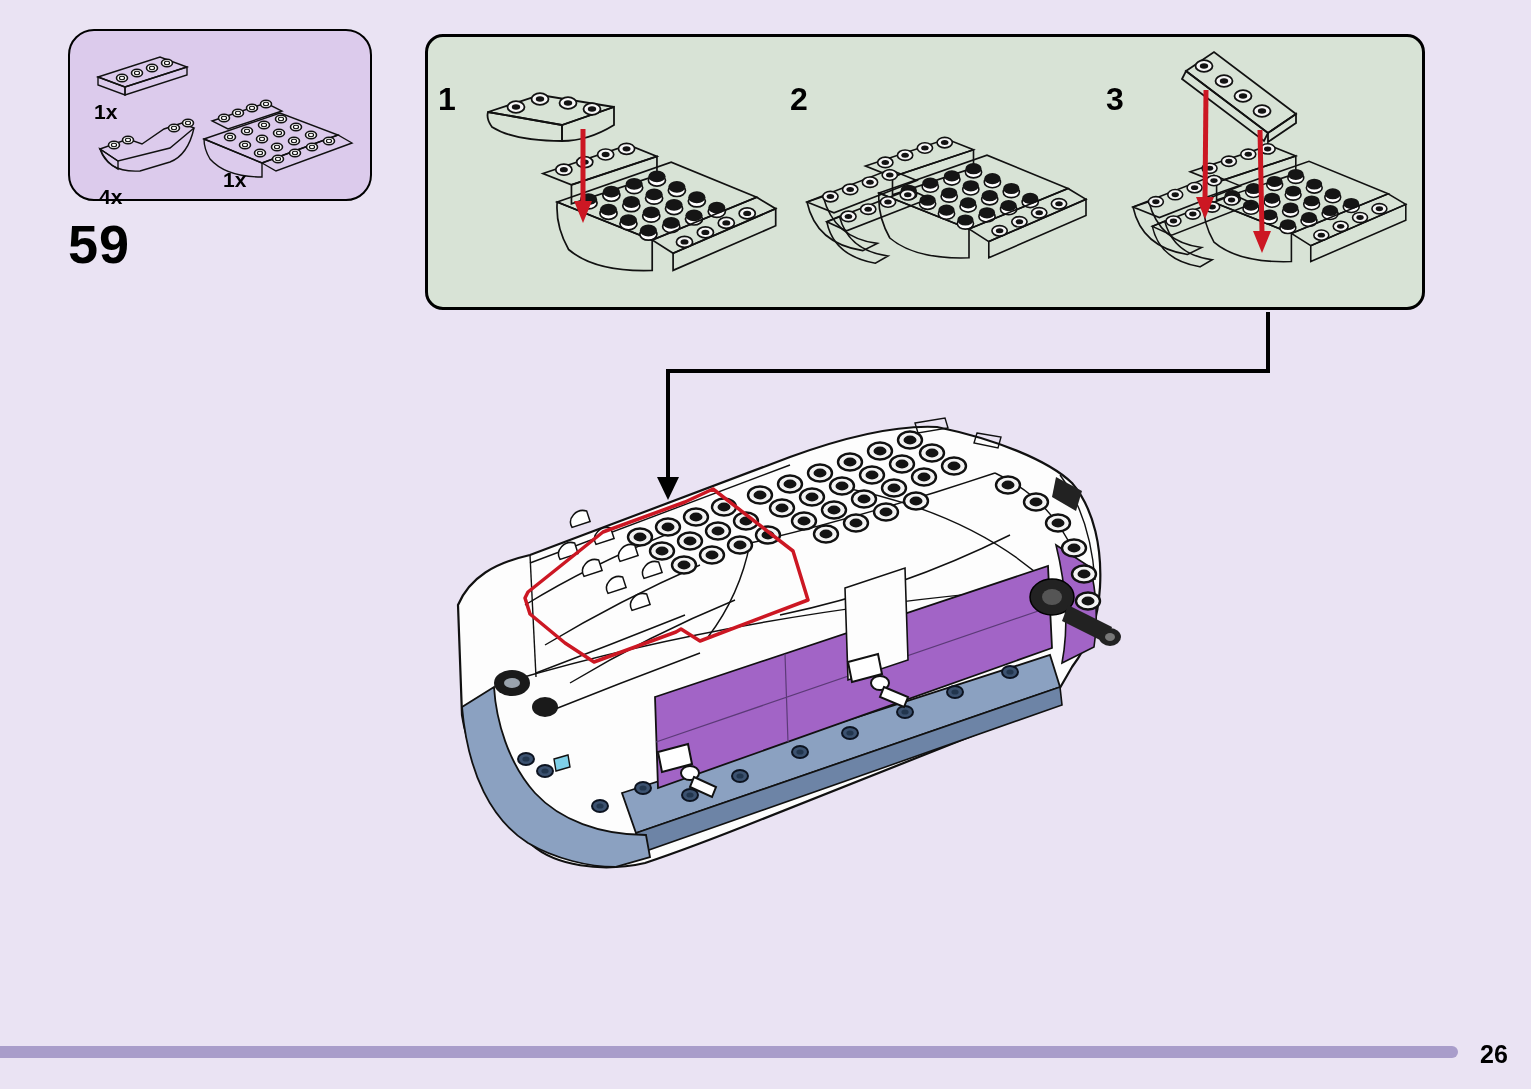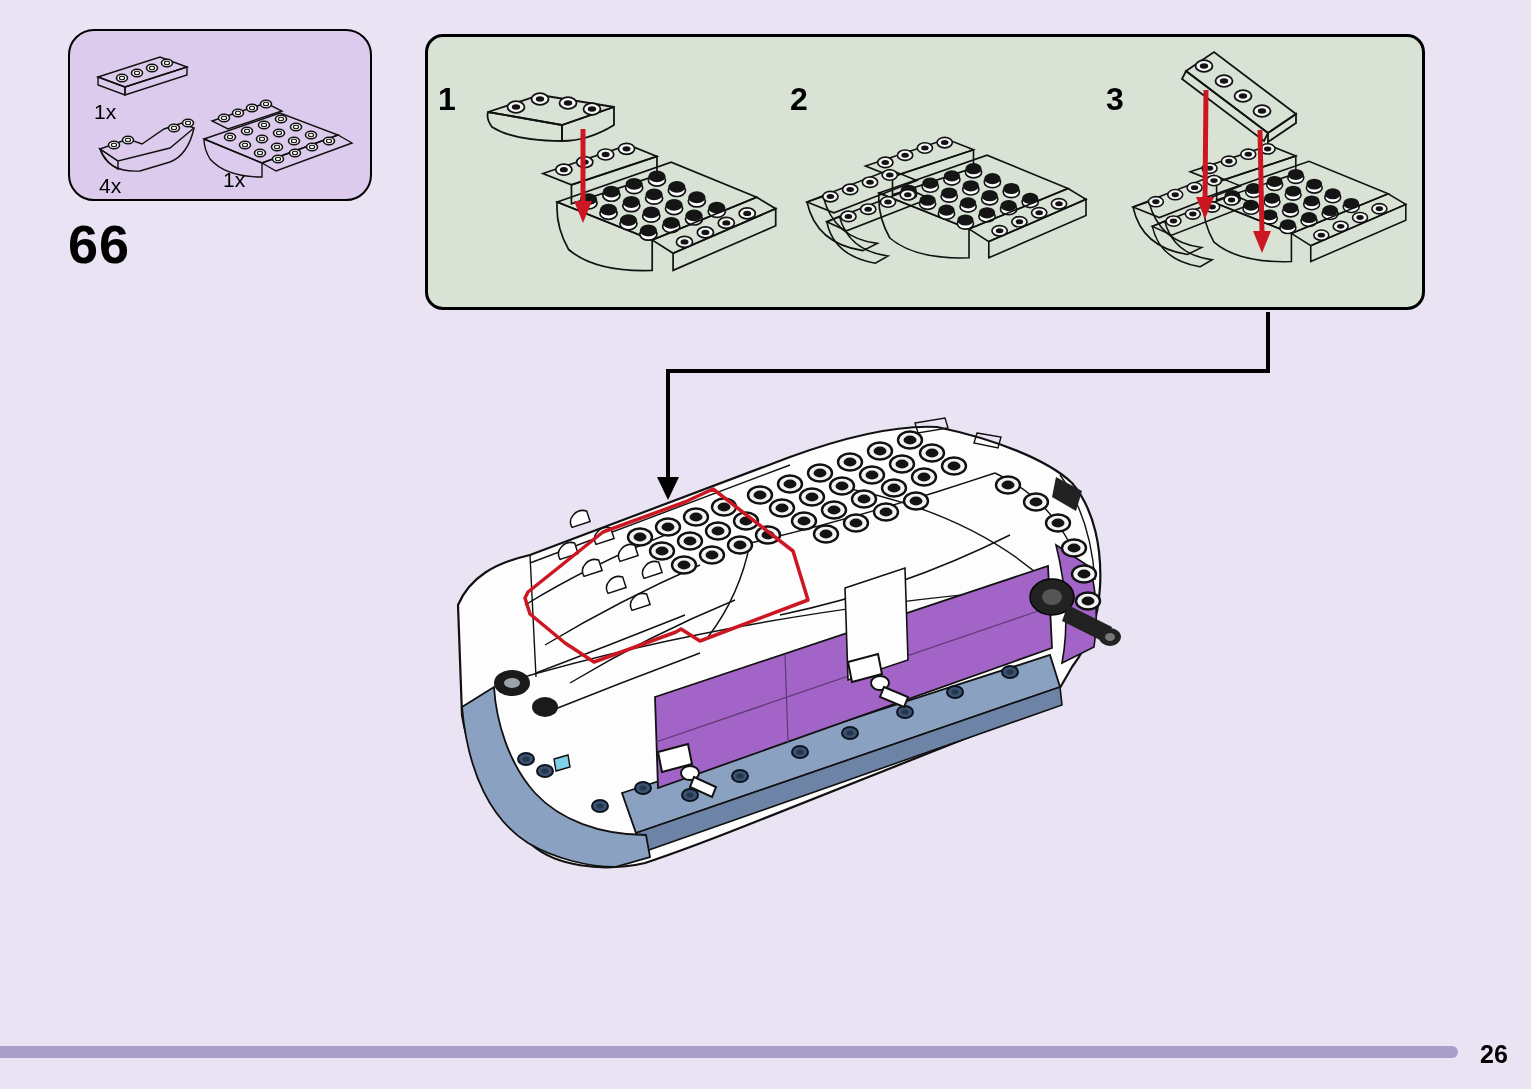--- a/index.html
+++ b/index.html
@@ -7,21 +7,21 @@
     --ink:#000000; --guide-red:#cc1723; --lego-purple:#a264c6; --lego-purple-dark:#8a4fae;
     --lego-sand-blue:#8ba1c1; --lego-sand-blue-dark:#6d84a6; --stud-navy:#3c5270;
     --lego-azure:#7fd0e8; --footer-bar:#a99dca; --lego-white:#ffffff;
   }
   html,body{margin:0;padding:0;}
   .page{position:relative;width:1531px;height:1089px;background:var(--background);
         font-family:"Liberation Sans",sans-serif;overflow:hidden;color:var(--ink);}
   .parts-box{position:absolute;left:68px;top:29px;width:304px;height:172px;
              background:var(--parts-box-fill);border:2.5px solid var(--ink);border-radius:26px;box-sizing:border-box;}
   .parts-box svg{position:absolute;left:0;top:0;}
-  .part-count{position:absolute;font-size:21px;font-weight:normal;line-height:1;}
+  .part-count{position:absolute;font-size:21px;font-weight:bold;line-height:1;}
   .step-number{position:absolute;left:68px;top:213px;font-size:54px;font-weight:800;letter-spacing:1px;}
   .substeps-box{position:absolute;left:425px;top:34px;width:1000px;height:276px;
                 background:var(--substeps-fill);border:3px solid var(--ink);border-radius:18px;box-sizing:border-box;}
   .substep-number{position:absolute;top:46px;font-size:32px;font-weight:bold;line-height:1;}
   .substep-svg{position:absolute;top:0;height:270px;}
   .connector-svg{position:absolute;left:640px;top:300px;}
   .model-svg{position:absolute;left:450px;top:415px;}
   .footer-bar{position:absolute;left:0;top:1046px;width:1458px;height:12px;
               background:var(--footer-bar);border-radius:0 7px 7px 0;}
   .page-number{position:absolute;left:1480px;top:1040px;font-size:25px;font-weight:bold;}
@@ -157,25 +157,25 @@
           <use href="#stud-s" x="224" y="122"></use>
           <use href="#stud-s" x="241" y="116"></use>
         <path d="M192,144 L268,116 L282,124 L206,152 Z" fill="#fff" class="ln"></path>
         <use href="#stud-s" x="208" y="140"></use>
           <use href="#stud-s" x="225" y="134"></use>
         <use href="#stud-s" x="242" y="128"></use>
           <use href="#stud-s" x="259" y="122"></use>
       </g>
     </svg>
     <span class="part-count" style="left:24px;top:70px">1x</span>
-    <span class="part-count" style="left:29px;top:144px">4x</span>
+    <span class="part-count" style="left:29px;top:155px">4x</span>
     <span class="part-count" style="left:153px;top:138px">1x</span>
   </div>
 
-  <div class="step-number">66</div>
+  <div class="step-number">59</div>
 
   <div class="substeps-box">
     <span class="substep-number" style="left:10px">1</span>
     <span class="substep-number" style="left:362px">2</span>
     <span class="substep-number" style="left:678px">3</span>
 
     <svg class="substep-svg" style="left:0" width="355" height="270" viewBox="0 0 355 270">
       <use href="#base-core" transform="translate(24.7,32) scale(0.95)"></use>
       <g>
         <path d="M60,75 L112,58 L186,70 L134,88 Z" fill="#fff" class="ln" style="stroke-width:1.8"></path>

